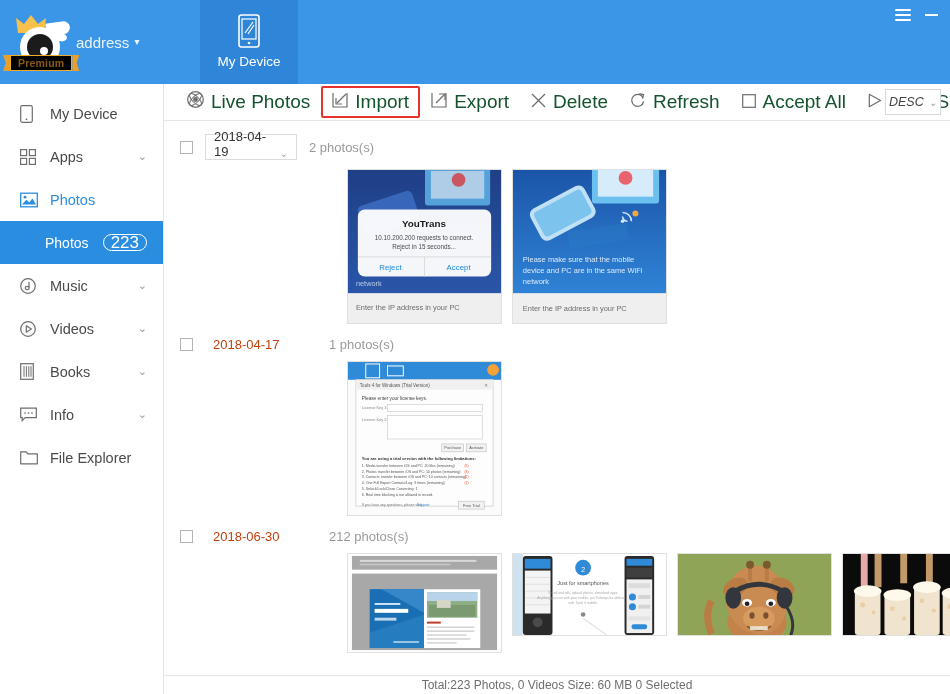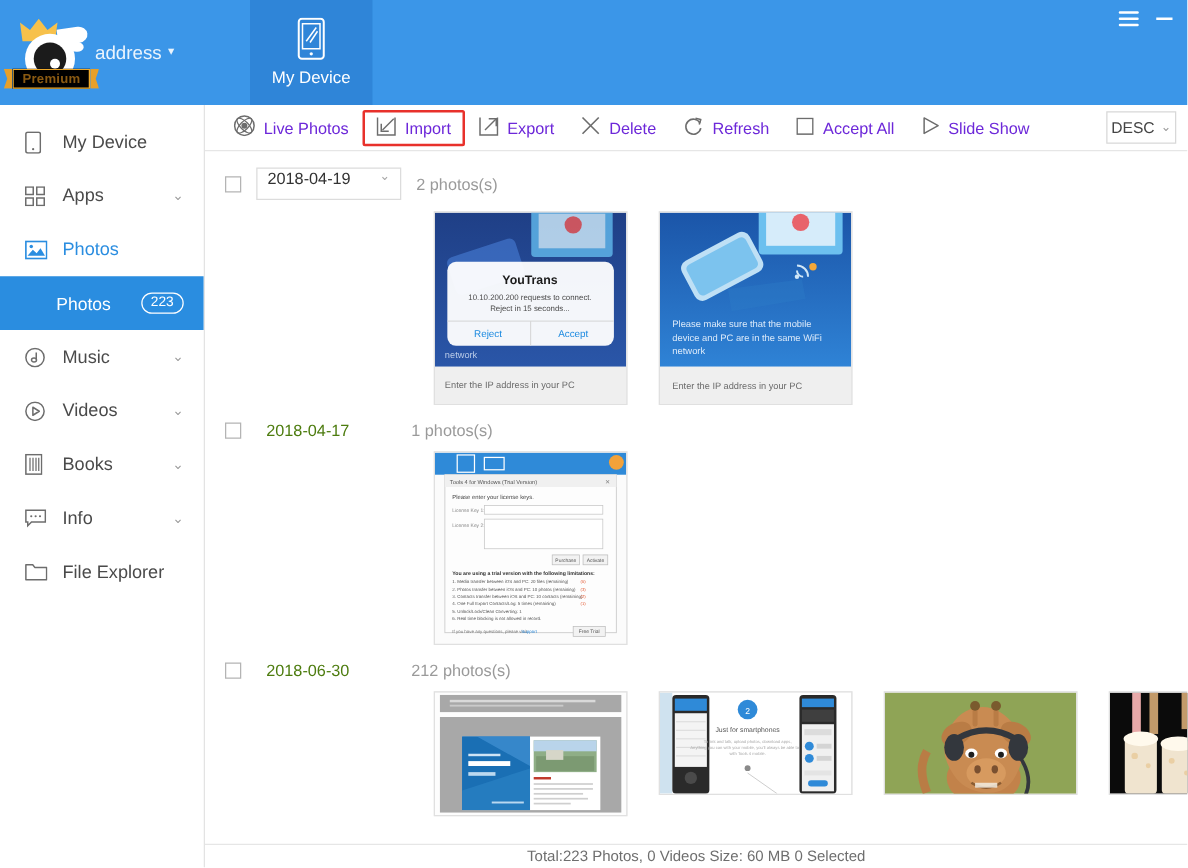--- a/index.html
+++ b/index.html
@@ -115,21 +115,21 @@
   .nav-item.selected-parent { color:#2a8de0; }
   .sub-item {
     height:43px; display:flex; align-items:center;
     padding-left:45px; font-size:14px; color:#4a4a4a; cursor:pointer;
     position:relative;
   }
   .sub-item.active { background:#2a8de0; color:#fff; }
   .badge-pill {
     position:absolute; right:16px;
     border:1px solid currentColor; border-radius:9px;
-    font-size:11px; padding:1px 7px; line-height:13px;
+    font-size:17px; padding:1px 7px; line-height:13px;
   }
   .sub-item.active .badge-pill { color:#fff; }
   .sub-item .badge-circle {
     position:absolute; right:18px;
     border:1px solid #b8b8b8; color:#8d8d8d; border-radius:50%;
     width:17px; height:17px; font-size:10.5px;
     display:flex; align-items:center; justify-content:center;
   }
 
   
@@ -137,55 +137,55 @@
 
   .toolbar {
     height:37px; flex:0 0 37px;
     border-bottom:1px solid #e6e6e6;
     display:flex; align-items:center;
     padding-left:12px; gap:0;
     position:relative;
   }
   .tb-btn {
     display:flex; align-items:center; gap:7px;
-    padding:5px 11px; color:#6d28d9; font-size:13px; cursor:pointer;
+    padding:5px 11px; color:#14532d; font-size:19px; cursor:pointer;
     white-space:nowrap;
   }
   .tb-btn.highlight {
     border:2px solid #e8312b; border-radius:2px; padding:3px 9px;
   }
   .sort-select {
     position:absolute; right:9px; top:5px;
     border:1px solid #d8d8d8; background:#fff;
     height:26px; width:56px;
     display:flex; align-items:center; justify-content:center; gap:5px;
-    font-size:12.5px; color:#444; cursor:pointer;
+    font-size:12.5px; color:#444; cursor:pointer;font-style:italic;
   }
   .sort-select .chev { color:#9a9a9a; font-size:10px; }
 
   .scroll-area { flex:1 1 auto; overflow:hidden; position:relative; }
 
   .group-head {
     display:flex; align-items:center; gap:12px;
     padding:13px 0 9px 16px;
   }
   .chk {
     width:13px; height:13px; border:1px solid #b4b4b4; background:#fff;
     flex:0 0 13px; cursor:pointer;
   }
   .date-box {
-    border:1px solid #dcdcdc; height:26px; width:116px;
-    display:flex; align-items:flex-start; justify-content:space-between;
+    border:1px solid #dcdcdc; height:26px; width:92px;
+    display:flex; align-items:flex-end; justify-content:space-between;
     padding:0 8px; font-size:13px; color:#333;
   }
-  .date-plain { font-size:13px; color:#4d7c0f; width:112px; padding-left:8px; }
+  .date-plain { font-size:13px; color:#c2410c; width:112px; padding-left:8px; }
   .date-box .chev { color:#a6a6a6; font-size:10px; }
   .count { color:#9a9a9a; font-size:13px; }
 
-  .thumb-row { display:flex; gap:25px; padding-left:183px; }
+  .thumb-row { display:flex; gap:10px; padding-left:183px; }
   .thumb {
     width:155px; height:148px; border:1px solid #e0e0e0; background:#f4f4f4;
     overflow:hidden; position:relative; flex:0 0 155px; cursor:pointer;
   }
   .thumb.tall { height:155px; }
 
   .statusbar {
     height:19px; flex:0 0 19px; border-top:1px solid #e6e6e6;
     display:flex; align-items:center; justify-content:center;
     font-size:12px; color:#6e6e6e; background:#fff; overflow:hidden;

